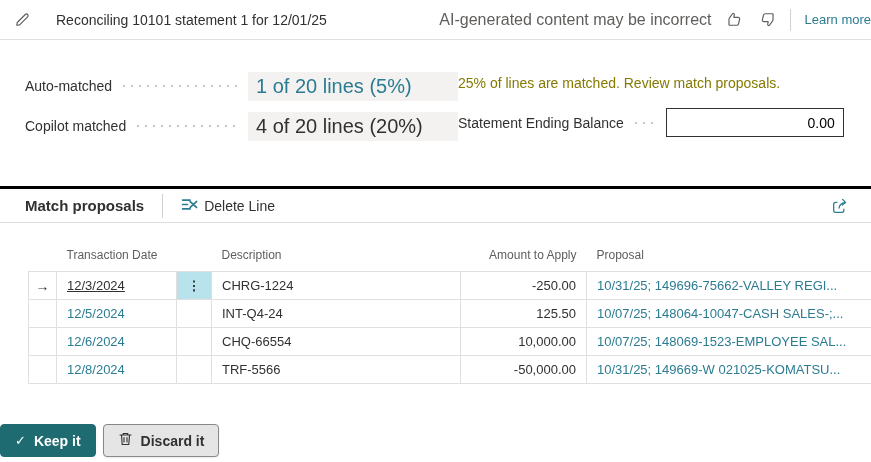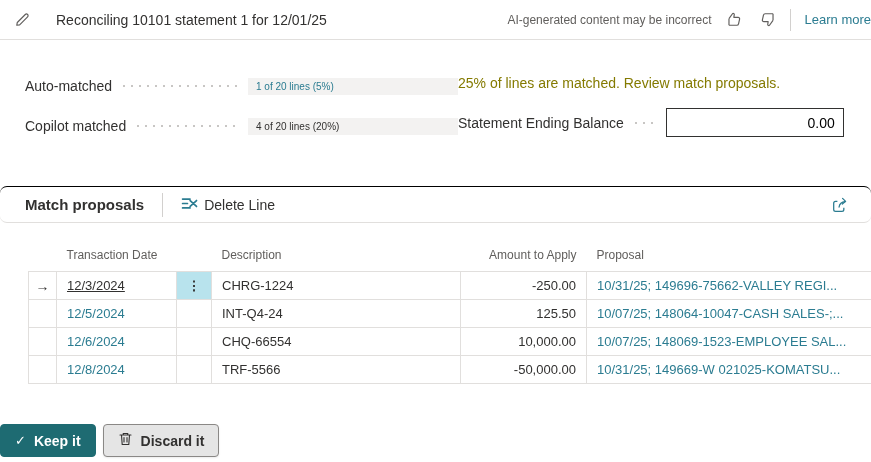--- a/index.html
+++ b/index.html
@@ -6,46 +6,46 @@
   html,body { width:871px; height:462px; overflow:hidden; background:#fff;
     font-family:"Liberation Sans", sans-serif; color:#323130; }
   .page { position:relative; width:871px; height:462px; }
 
   
   .topbar { height:40px; display:flex; align-items:center; justify-content:space-between;
     border-bottom:1px solid #e1dfdd; padding-left:12px; white-space:nowrap; }
   .topbar-left { display:flex; align-items:center; gap:23px; }
   .page-title { font-size:14px; color:#323130; }
   .topbar-right { display:flex; align-items:center; gap:12px; overflow:hidden; }
-  .ai-note { font-size:12px; color:#605e5c;margin-left:41px; }
+  .ai-note { font-size:16px; color:#605e5c;margin-left:41px; }
   .icon-btn { background:none; border:none; cursor:pointer; display:flex; align-items:center; padding:2px; }
   .vdiv { width:1px; height:22px; background:#d2d0ce; }
   .learn-link { font-size:13px; color:#2b7c91; text-decoration:none; margin-left:2px; }
 
   
   .summary { display:flex; padding:34px 18px 0 25px; height:146px; }
   .summary-left { width:433px; }
   .field-row { display:flex; align-items:center; height:24px; margin-bottom:16px; }
   .field-label { font-size:14px; color:#323130; white-space:nowrap; }
   .dots { flex:1; height:14px; margin:0 8px;
     background-image:radial-gradient(circle, #c8c6c4 1.1px, transparent 1.3px);
     background-size:8px 14px; background-position:0 center; background-repeat:repeat-x; }
-  .field-value-box { width:210px; background:#f3f2f1; font-size:10px; padding:3px 8px; }
+  .field-value-box { width:210px; background:#f3f2f1; font-size:20px; padding:3px 8px; }
   .value-link { color:#2b7c91; }
   .value-plain { color:#323130; }
   .summary-right { flex:1; padding-top:1px; }
   .status-msg { font-size:14px; color:#847a00; margin-bottom:17px; }
   .balance-row { display:flex; align-items:center; }
   .balance-row .dots { flex:1; max-width:26px; }
   .balance-input { width:178px; height:29px; border:1px solid #323130; font-size:14px;
     text-align:right; padding:0 8px; color:#000; font-family:"Liberation Sans",sans-serif; }
 
   
-  .toolbar { height:37px; display:flex; align-items:center; border-top:1px solid #000000;
-    border-bottom:1px solid #e1dfdd; padding:0 20px 0 25px;border-radius:7px; }
+  .toolbar { height:37px; display:flex; align-items:center; border-top:3px solid #000000;
+    border-bottom:1px solid #e1dfdd; padding:0 20px 0 25px; }
   .section-title { font-size:15px; font-weight:bold; color:#323130; }
   .toolbar .vdiv { margin:0 18px; height:24px; }
   .tool-btn { display:flex; align-items:center; gap:6px; background:none; border:none;
     font-size:14px; color:#323130; cursor:pointer; font-family:"Liberation Sans",sans-serif; }
   .toolbar-spacer { flex:1; }
 
   
   .grid { margin:25px 0 0 28px; width:843px; border-collapse:collapse; table-layout:fixed; }
   .grid th { font-size:12px; font-weight:normal; color:#605e5c; text-align:left;
     padding:0 10px 9px 10px; white-space:nowrap; }

